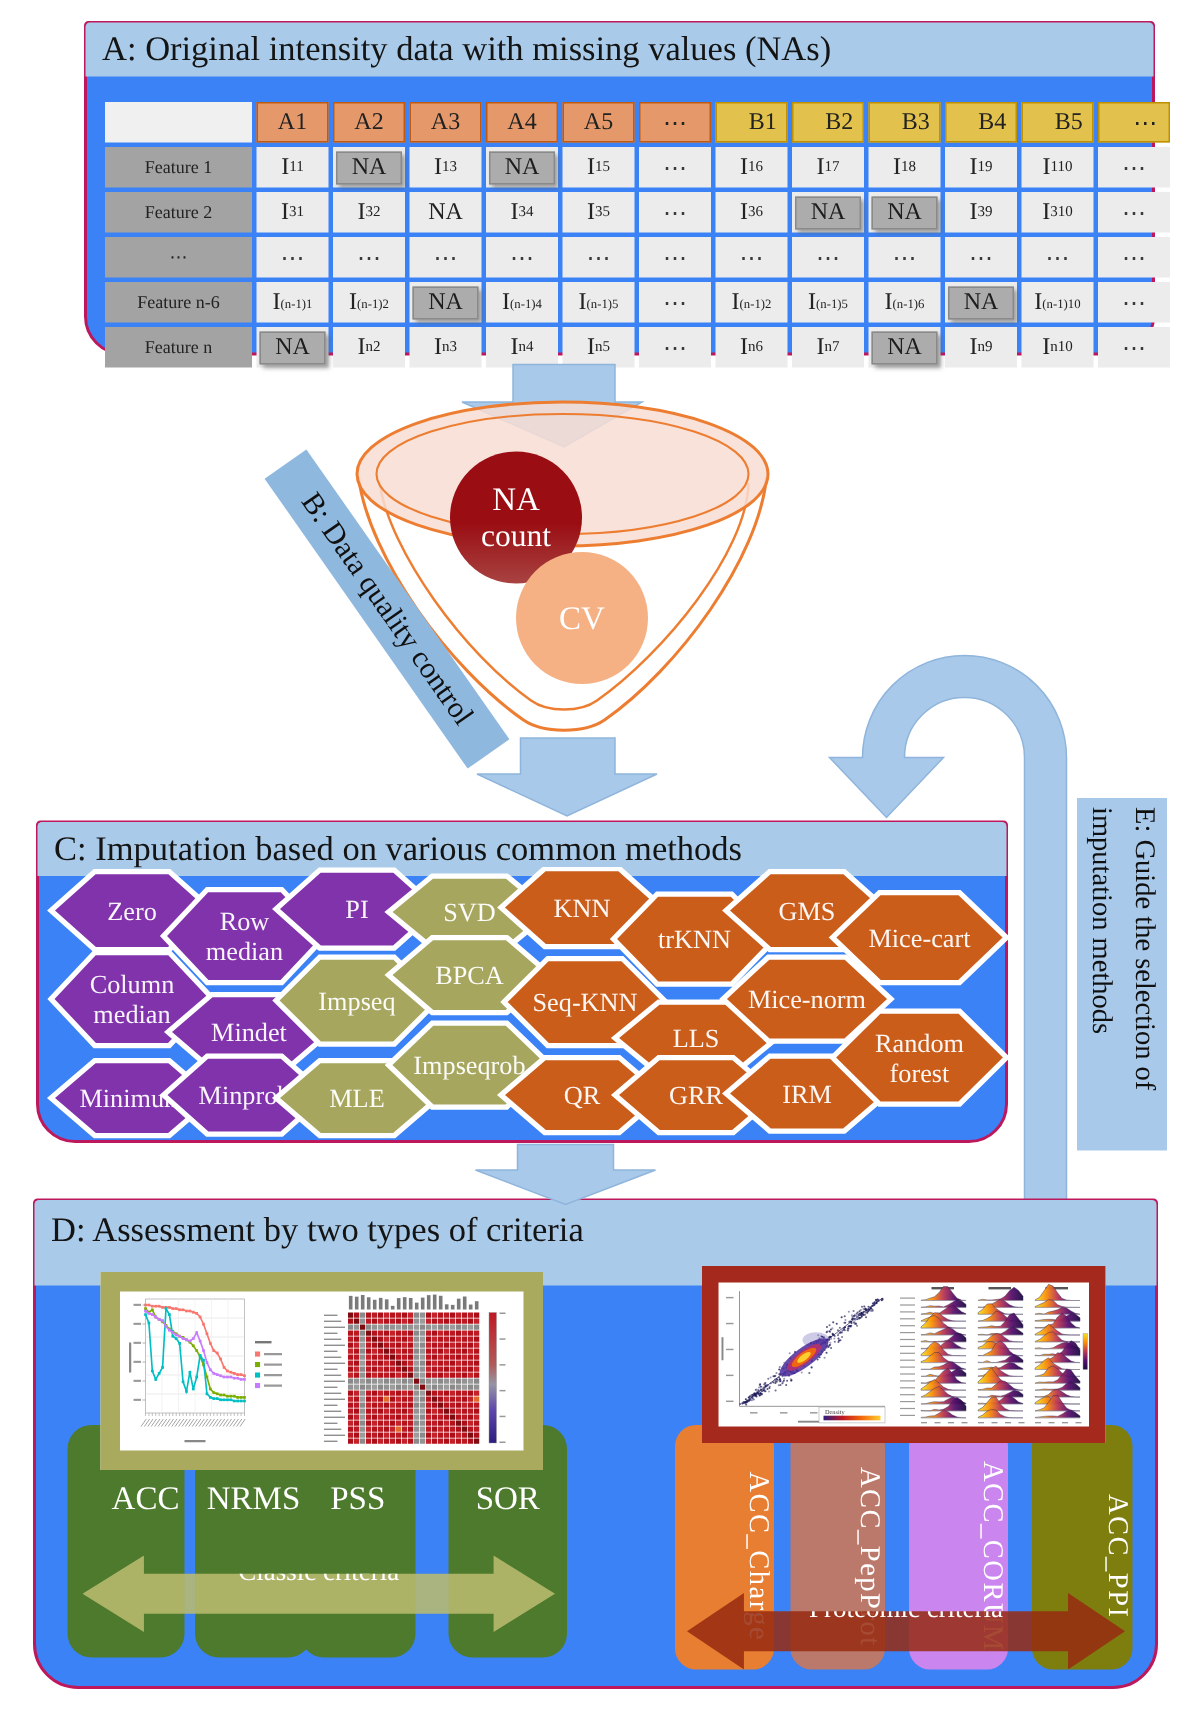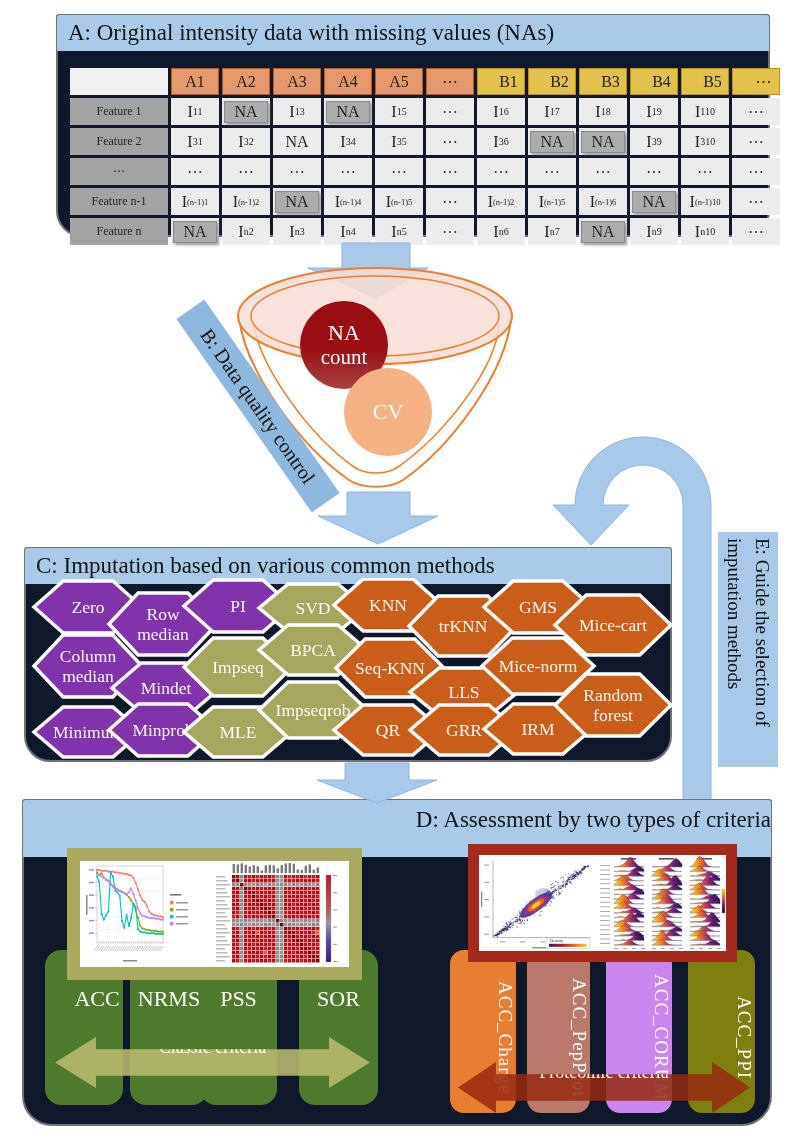--- a/index.html
+++ b/index.html
@@ -1,18 +1,18 @@
 <!DOCTYPE html>
 <html><head>
 <meta charset="utf-8">
 <style>
   html,body{margin:0;padding:0;background:#fff;}
   #stage{position:relative;width:800px;height:1143px;background:#fff;overflow:hidden;
          font-family:"Liberation Serif", serif;color:#1b1b1b;}
-  .box{position:absolute;background:#0f172a;border:2px solid #737373;box-sizing:border-box;}
+  .box{position:absolute;background:#3b82f6;border:2px solid #be185d;box-sizing:border-box;}
   .band{position:absolute;left:-1px;right:-1px;top:-1px;background:#A9CBE9;color:#141414;
         font-size:23px;line-height:1.35;padding:2px 0 3px 11px;white-space:nowrap;}
   
   #tbl{position:absolute;left:70px;top:68px;display:grid;
        grid-template-columns:98px repeat(12,48px);grid-auto-rows:27px;gap:3px;}
   .cell{background:#ECECEC;display:flex;align-items:center;justify-content:center;
         font-size:16px;color:#222;position:relative;}
   .cell.corner{background:#F0F0F0;}
   .cell.lab{background:#a3a3a3;font-size:12px;}
   .cell.ga{background:#E5996B;border:1px solid #C05A11;}
@@ -146,21 +146,21 @@
       </div>
       <div class="cell">
         <span class="dots">⋯</span>
       </div>
       <div class="cell">
         <span class="dots">⋯</span>
       </div>
       <div class="cell">
         <span class="dots">⋯</span>
       </div>
-      <div class="cell lab">Feature n-1</div>
+      <div class="cell lab">Feature n-6</div>
       <div class="cell">I<sub class="long">(n-1)1</sub></div>
       <div class="cell">I<sub class="long">(n-1)2</sub></div>
       <div class="cell">
         <span class="nabox">NA</span>
       </div>
       <div class="cell">I<sub class="long">(n-1)4</sub></div>
       <div class="cell">I<sub class="long">(n-1)5</sub></div>
       <div class="cell">
         <span class="dots">⋯</span>
       </div>
@@ -337,21 +337,21 @@
         <text x="613" y="721" text-anchor="middle" font-size="17.5" fill="rgba(255,255,255,0.95)">forest</text>
       </g>
     </svg>
 
   <div id="eLabel" style="z-index:3;">
     <span>E: Guide the selection of</span><br>
     <span>imputation methods</span>
   </div>
 
   <section class="box" style="left:22px;top:799px;width:750px;height:327px;border-radius:3px 3px 30px 30px;z-index:2;">
-    <div class="band" style="border-radius:3px 3px 0 0;padding-top:4px;padding-bottom:22px;text-align:right;">
+    <div class="band" style="border-radius:3px 3px 0 0;padding-top:4px;padding-bottom:22px;">
       <span>D: Assessment by two types of criteria</span>
     </div>
   </section>
 
   <div id="gpills">
       <div class="gpill" style="left: 45px; width: 78px; padding-left: 26px;">ACC</div>
       <div class="gpill" style="left: 130px; width: 78px;">NRMS</div>
       <div class="gpill" style="left: 200px; width: 77px;">PSS</div>
       <div class="gpill" style="left: 299px; width: 79px;">SOR</div>
     </div>

